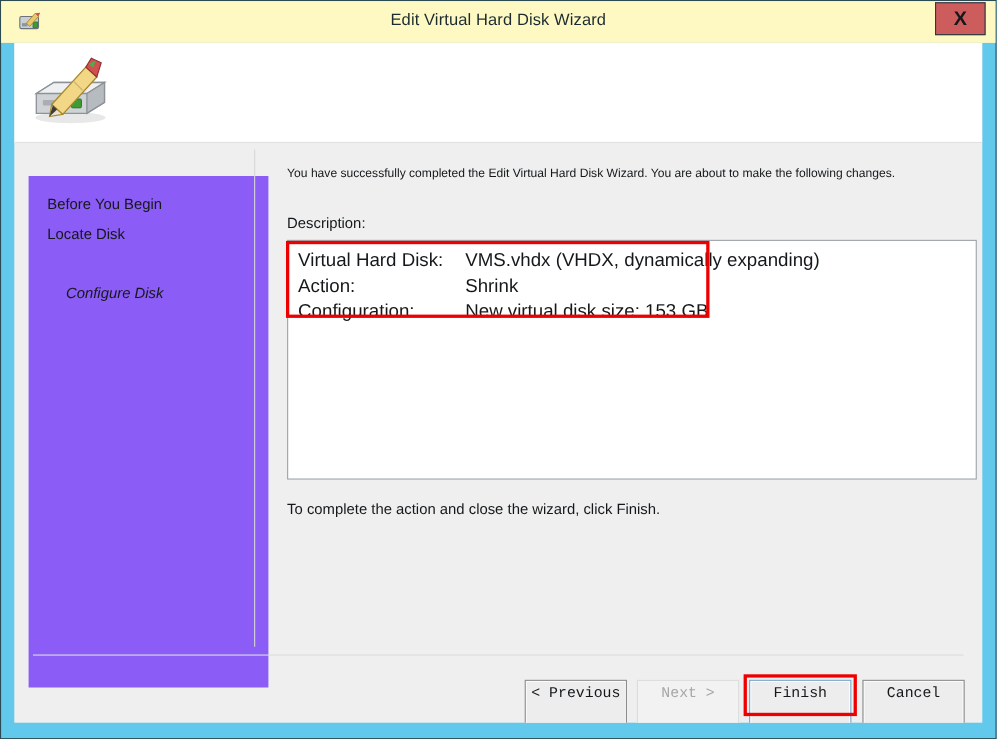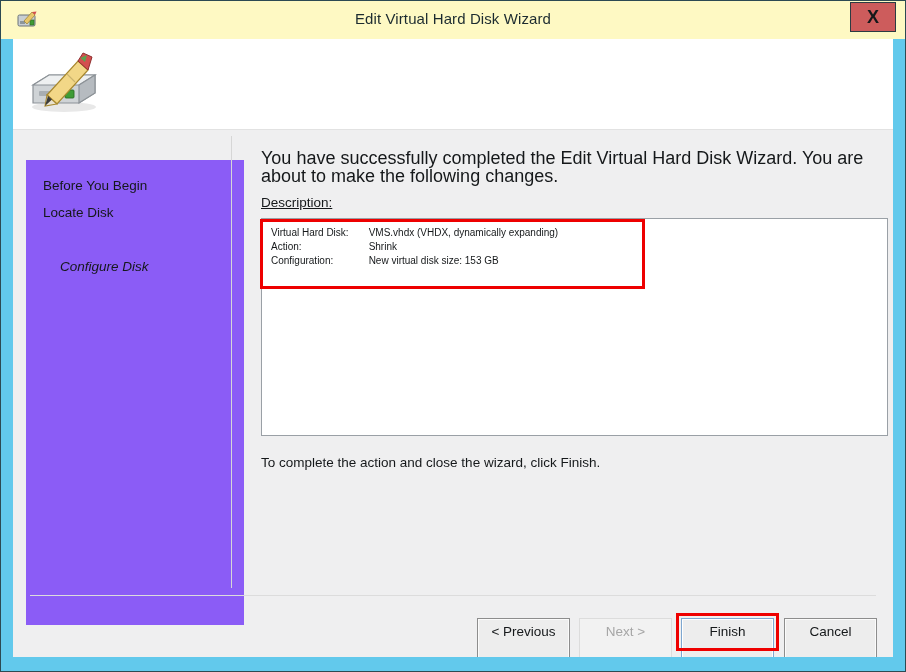--- a/index.html
+++ b/index.html
@@ -153,49 +153,48 @@
     left: 230px;
     top: 91px;
     width: 650px;
     height: 465px;
   }
   .intro-text {
     position: absolute;
     left: 18px;
     top: 19px;
     width: 628px;
-    font-size: 18px;
+    font-size: 11px;
     color: #15181a;
     line-height: 18px;
   }
   .desc-label {
     position: absolute;
     left: 18px;
     top: 65px;
     font-size: 13.5px;
     color: #15181a;
-    text-decoration: underline;
   }
   .desc-box {
     position: absolute;
     left: 18px;
     top: 88px;
     width: 627px;
     height: 218px;
     background: #ffffff;
     border: 1px solid #9aa0a6;
     box-sizing: border-box;
     overflow: hidden;
   }
   .desc-table {
     position: absolute;
     left: 9px;
     top: 8px;
     border-collapse: collapse;
-    font-size: 10px;
+    font-size: 17px;
     color: #15181a;
   }
   .desc-table td {
     padding: 0 0 3px 0;
     vertical-align: top;
     white-space: nowrap;
   }
   .desc-table td.key {
     padding-right: 20px;
   }
@@ -236,21 +235,21 @@
     height: 61px;
   }
   .btn {
     position: absolute;
     top: 22px;
     width: 93px;
     height: 44px;
     background: #ededed;
     border: 1px solid #8d8d8d;
     box-sizing: border-box;
-    font-family: Liberation Sans, sans-serif;
+    font-family: Liberation Mono, monospace;
     font-size: 13.5px;
     color: #15181a;
     text-align: center;
     line-height: 26px;
     cursor: pointer;
     box-shadow: inset 0 0 0 1px #fbfbfb;
   }
   .btn.disabled {
     color: #a6a6a6;
     background: #f2f2f2;

